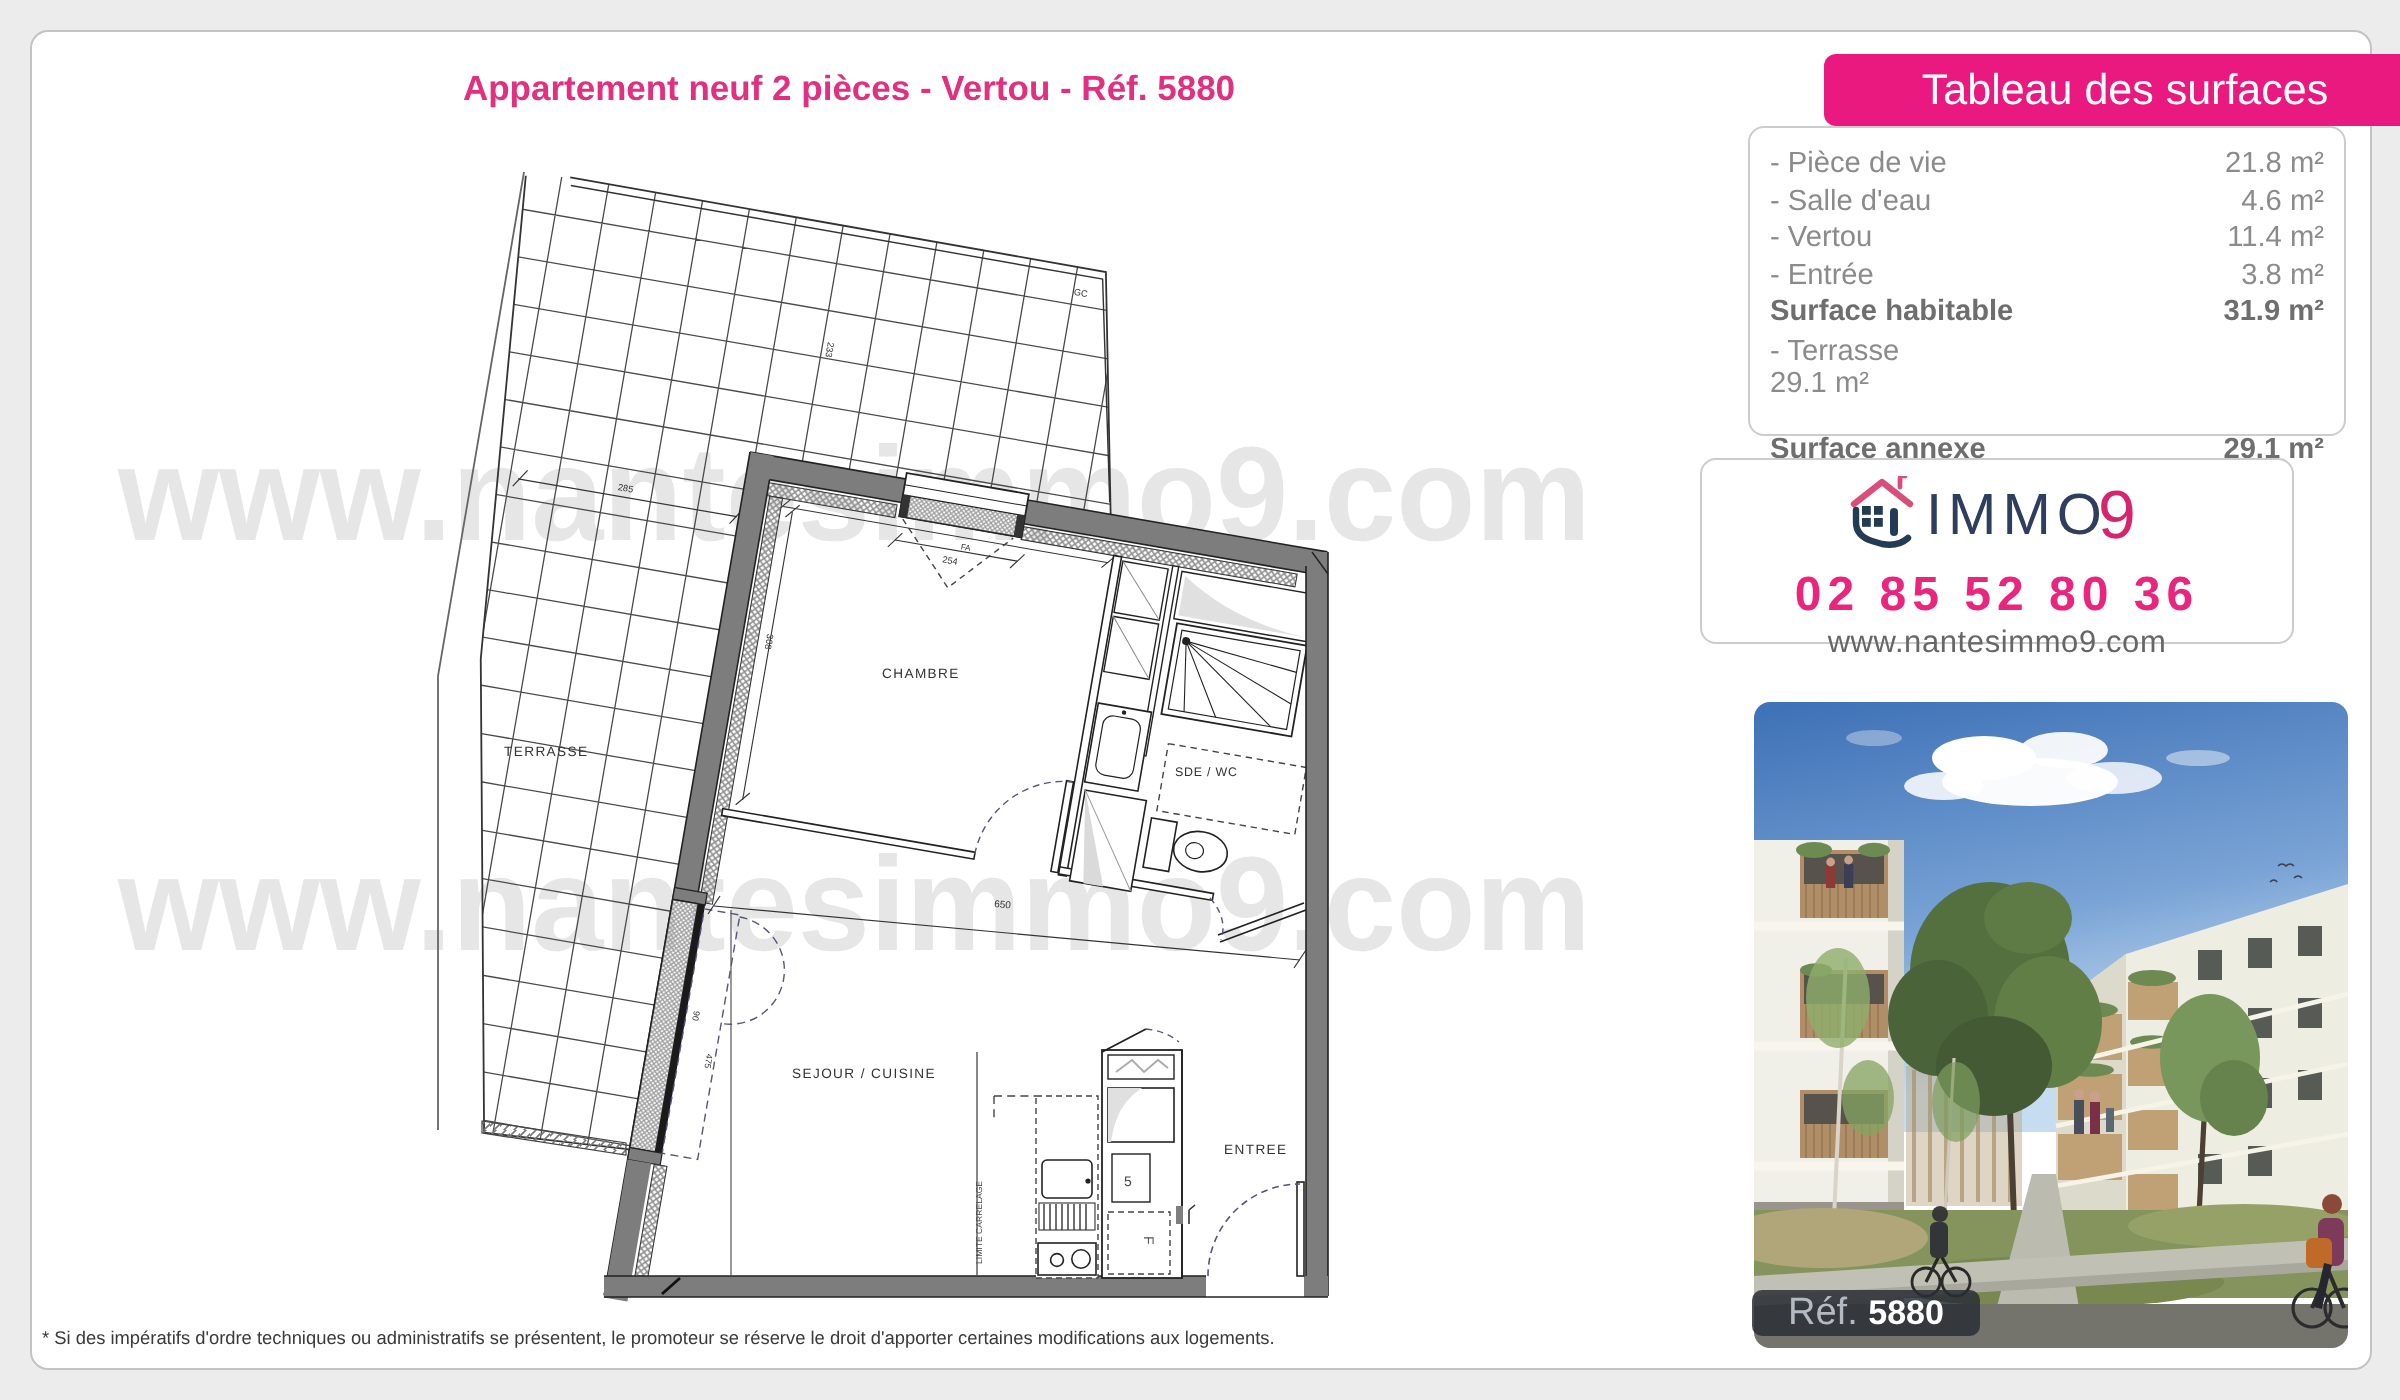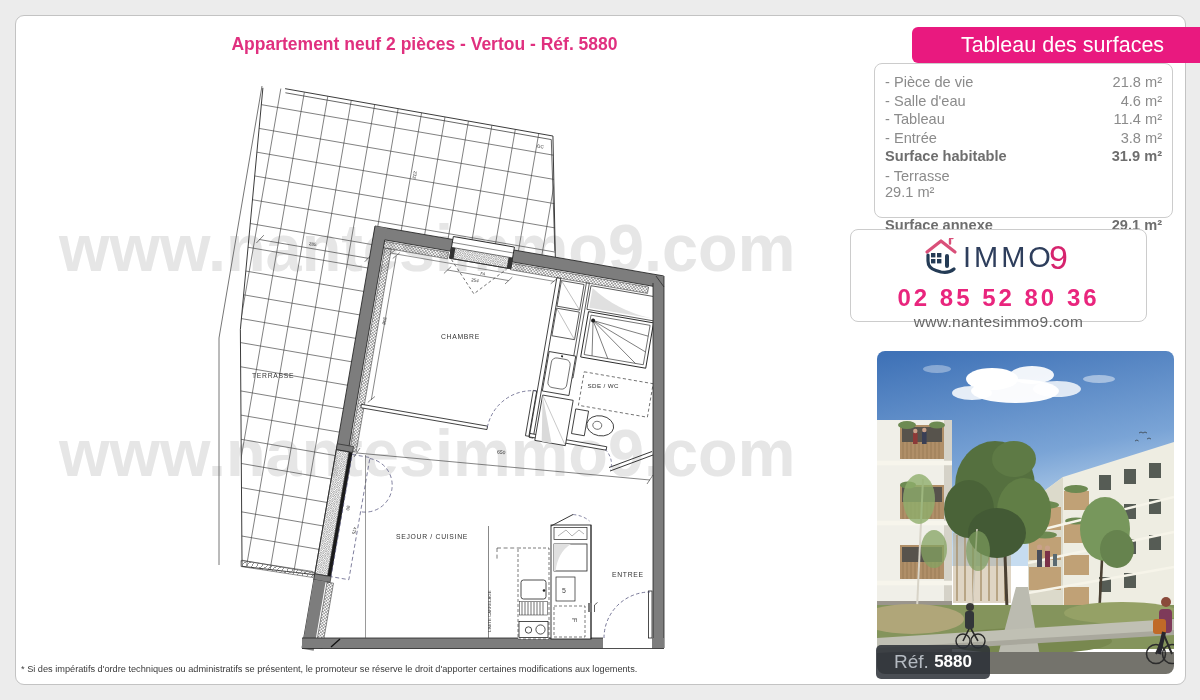--- a/index.html
+++ b/index.html
@@ -233,21 +233,21 @@
 <div class="abs" style="left:874px;top:63px;width:299px;height:155px;background:#fff;border:1px solid #ccc;border-radius:8px;box-sizing:border-box;padding:10px 10px 0 10px;font-size:14.6px;color:#8b8b8b;">
   <div style="display:flex;justify-content:space-between;height:18.5px;">
       <span>- Pièce de vie</span>
       <span>21.8 m²</span>
     </div>
   <div style="display:flex;justify-content:space-between;height:18.5px;gap:11px;">
       <span>- Salle d'eau</span>
       <span>4.6 m²</span>
     </div>
   <div style="display:flex;justify-content:space-between;height:18.5px;">
-      <span>- Tableau</span>
+      <span>- Vertou</span>
       <span>11.4 m²</span>
     </div>
   <div style="display:flex;justify-content:space-between;height:18.5px;">
       <span>- Entrée</span>
       <span>3.8 m²</span>
     </div>
   <div style="display:flex;justify-content:space-between;height:19.5px;font-weight:bold;color:#6e6e6e;">
       <span>Surface habitable</span>
       <span>31.9 m²</span>
     </div>
@@ -489,15 +489,15 @@
 
   <g opacity="0.95">
     <circle cx="86" cy="290" r="7" fill="none" stroke="#222" stroke-width="1.4"></circle>
     <circle cx="101" cy="290" r="7" fill="none" stroke="#222" stroke-width="1.4"></circle>
     <path d="M 86 290 L 93 276 L 101 290" fill="none" stroke="#222" stroke-width="1.6"></path>
     <rect x="88" y="260" width="9" height="18" rx="3" fill="#2e3138"></rect>
     <circle cx="93" cy="256" r="4" fill="#333"></circle>
   </g>
 </svg>
 
-<div class="abs" style="left:876px;top:645px;width:114px;height:34px;background:rgba(42,47,54,0.85);border-radius:5px;display:flex;align-items:center;justify-content:center;font-size:19px;color:#b4bac1;">Réf.&nbsp;<span style="color:#fff;font-weight:bold;font-size:17px;">5880</span></div>
+<div class="abs" style="left:876px;top:645px;width:114px;height:23px;background:rgba(42,47,54,0.85);border-radius:5px;display:flex;align-items:center;justify-content:center;font-size:19px;color:#b4bac1;">Réf.&nbsp;<span style="color:#fff;font-weight:bold;font-size:17px;">5880</span></div>
 
 <div class="abs" style="left:21px;top:664px;font-size:9.2px;color:#3a3a3a;">* Si des impératifs d'ordre techniques ou administratifs se présentent, le promoteur se réserve le droit d'apporter certaines modifications aux logements.</div>
 
 </body></html>

